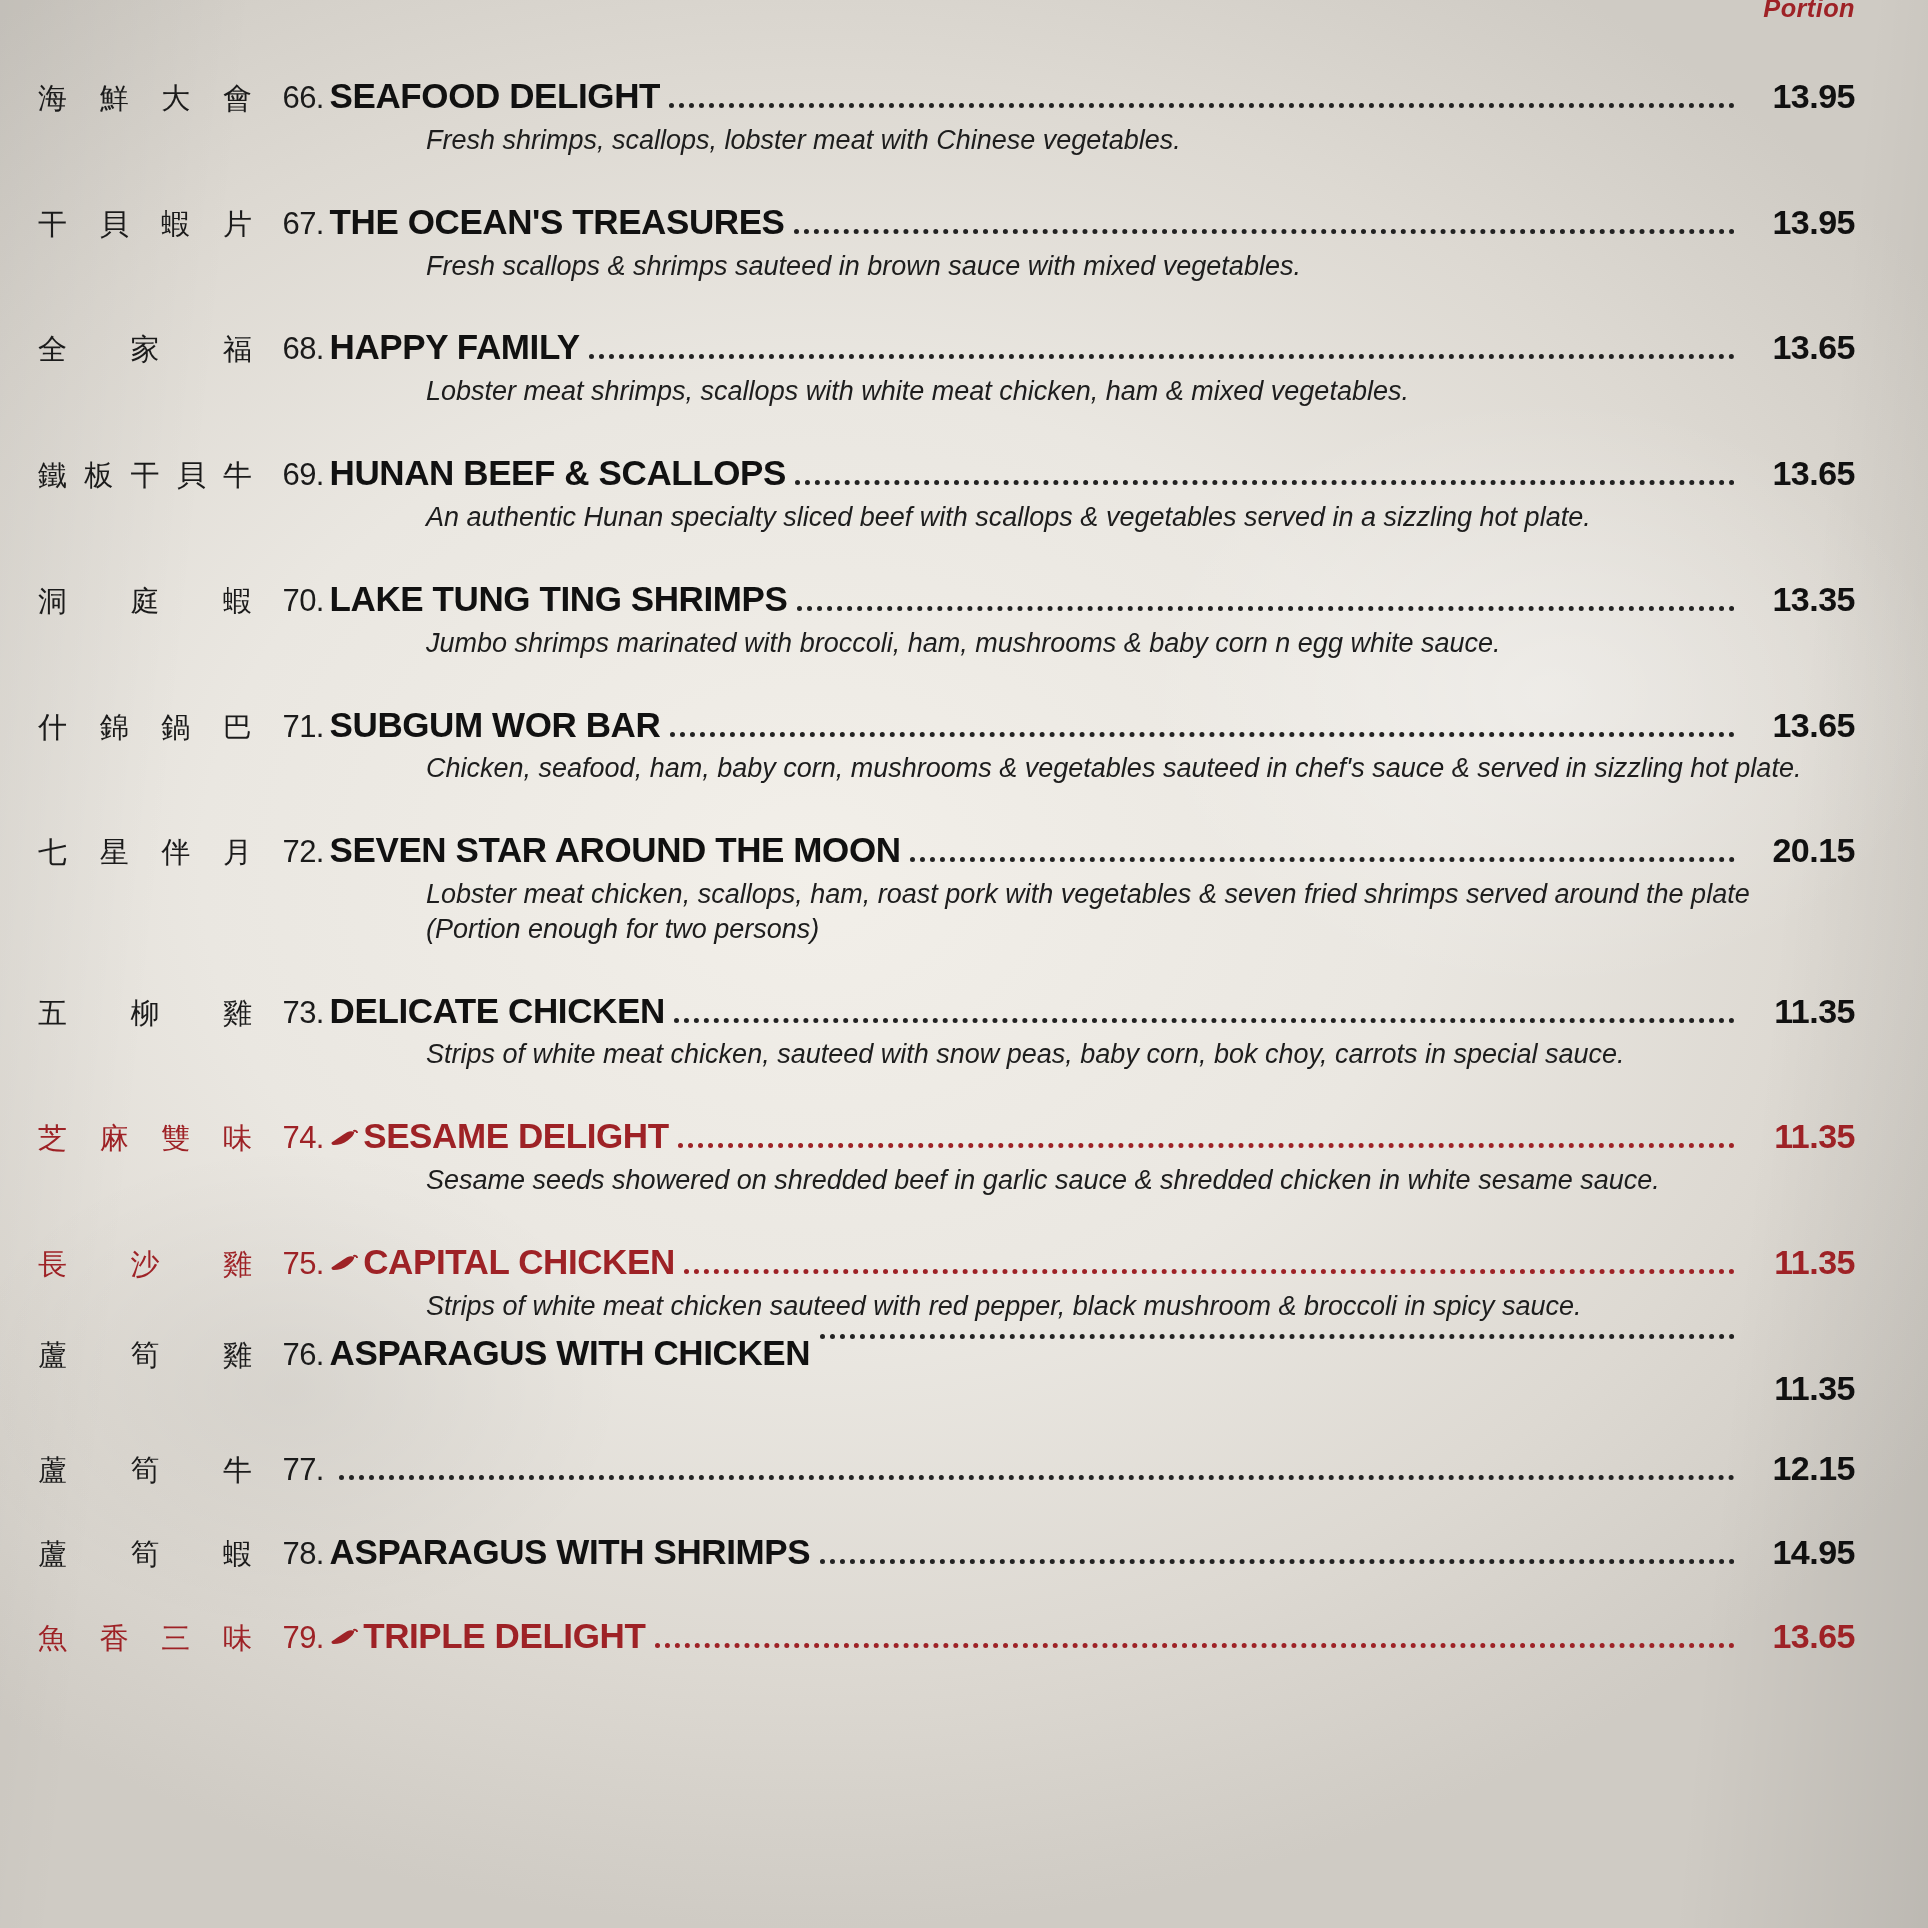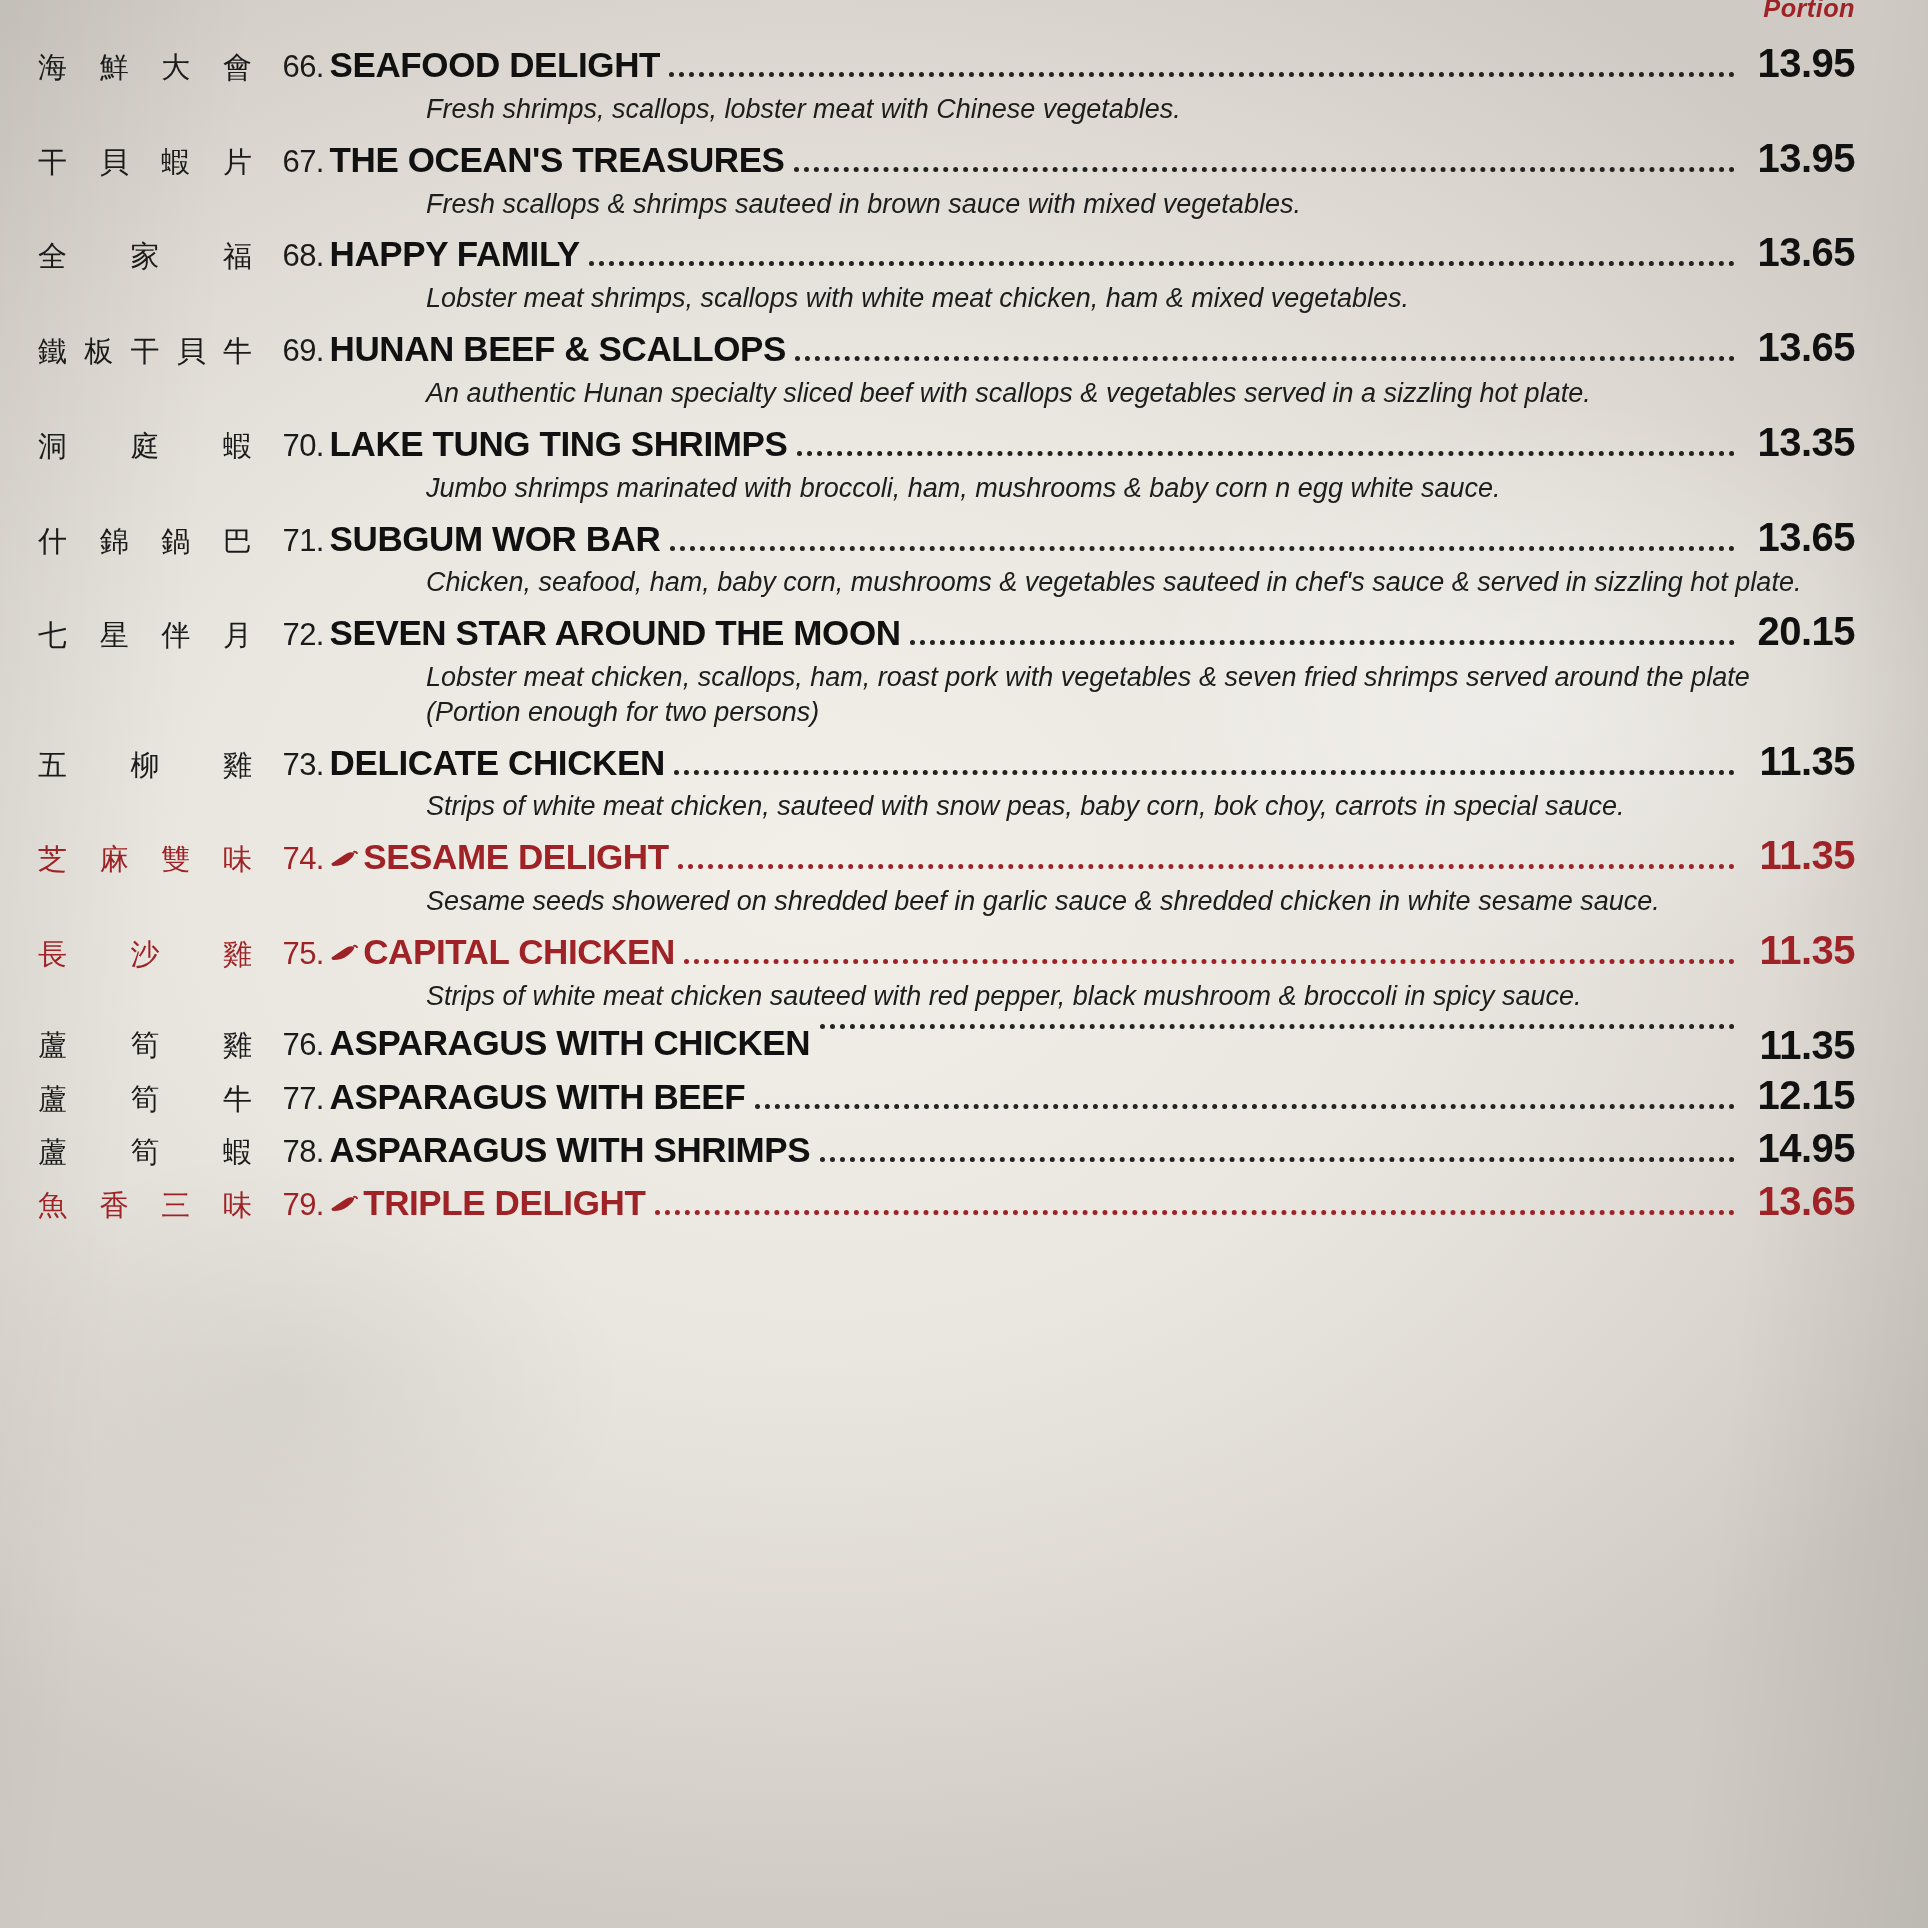--- a/index.html
+++ b/index.html
@@ -107,29 +107,30 @@
   .title.red { color: #9e2226; }
   .dots {
     flex: 1;
     border-bottom: 5.6px dotted #222;
     margin: 0 9.4px 9.4px 9.4px;
     min-width: 28px;
     height: 0.9px;
   }
   .dots.red { border-bottom-color: #9e2226; }
   .price {
-    font-size: 40px;
+    font-size: 34px;
     font-weight: bold;
     color: #111;
     white-space: nowrap;
     letter-spacing: -0.5px;
     min-width: 111px;
     text-align: right;
     padding-right: 73px;
     font-family: "Liberation Sans", sans-serif;
+    margin-top: 36px;
   }
   .price.red { color: #9e2226; }
   .desc {
     margin: 3.8px 0 9.4px 426px;
     padding-right: 109px;
     font-size: 27px;
     font-style: italic;
     color: #1d1d1d;
     line-height: 1.28;
     font-family: "Liberation Sans", sans-serif;
@@ -340,21 +341,20 @@
       </div>
       <div class="item compact">
         <div class="row1">
           <div class="cn">
             <span>蘆</span>
             <span>筍</span>
             <span>牛</span>
           </div>
           <div class="num">77.</div>
           <div style="display: flex; align-items: baseline; flex: 1 1 0%;">
-            <div class="title">ASPARAGUS WITH BEEF</div>
             <div class="dots"></div>
             <div class="price">12.15</div>
           </div>
         </div>
         <div class="spacer-sm"></div>
       </div>
       <div class="item compact">
         <div class="row1">
           <div class="cn">
             <span>蘆</span>

